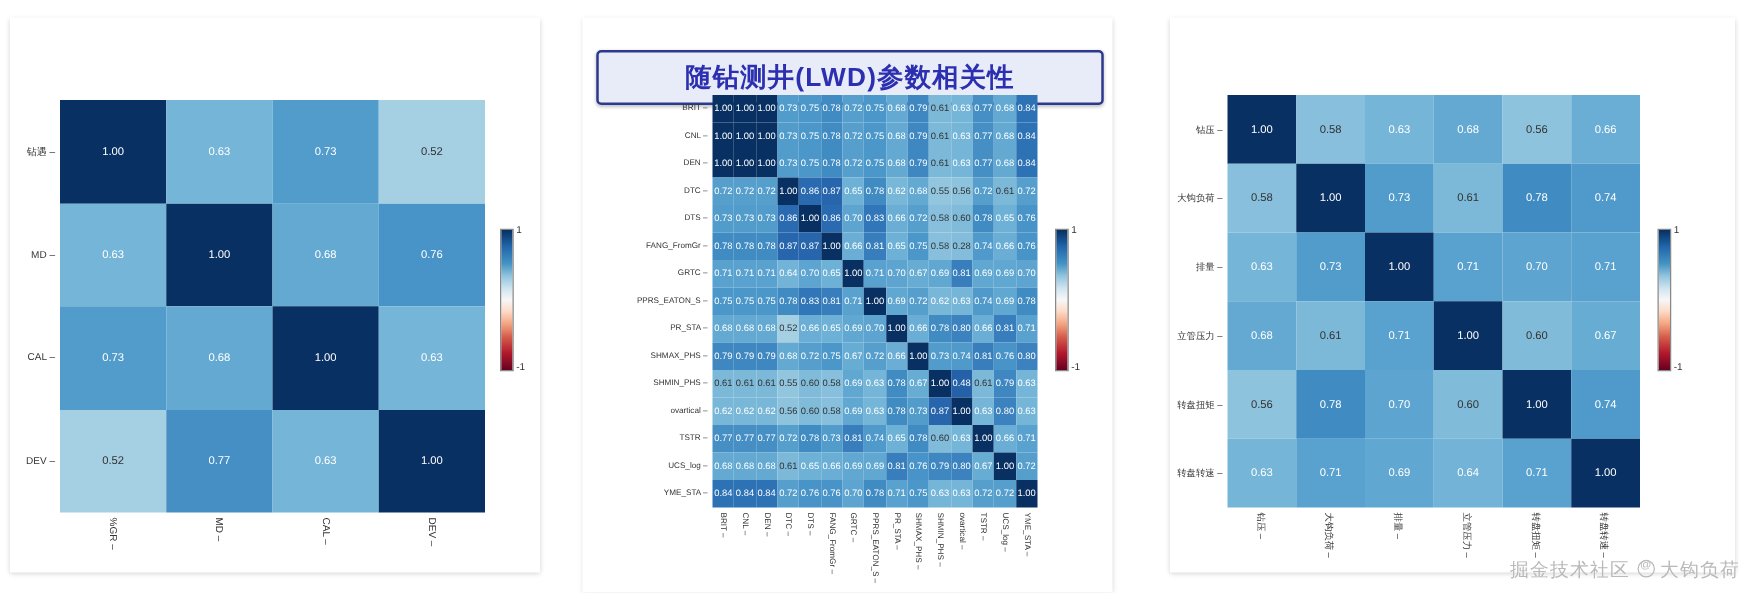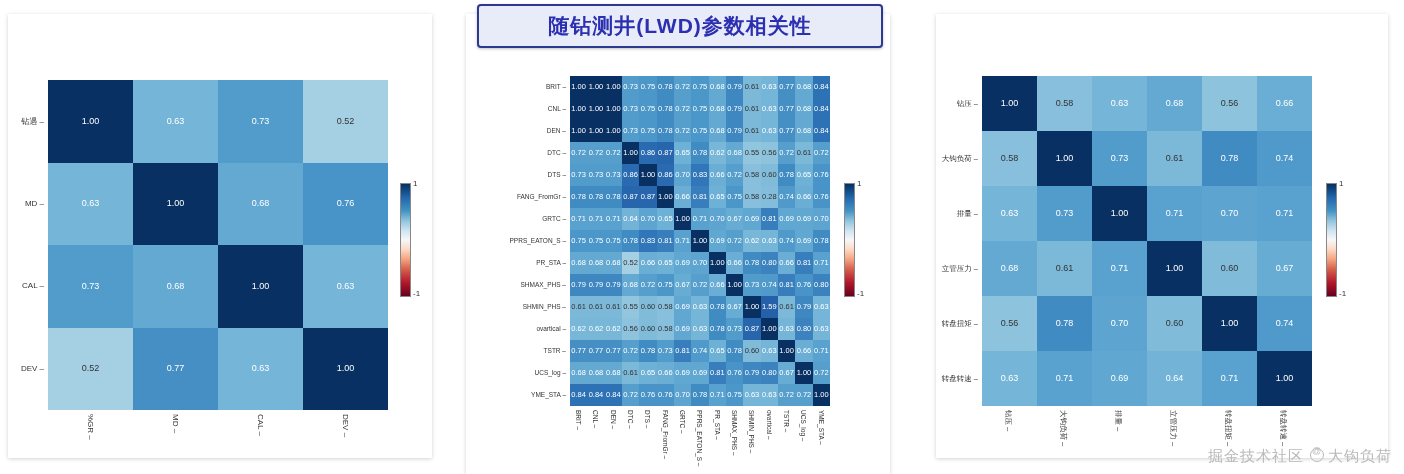--- a/index.html
+++ b/index.html
@@ -157,21 +157,21 @@
       </div>
 
     <div class="cbar" style="left:400px;top:183px;height:112px;"></div>
     <div class="cbar-lab" style="left:413px;top:179px;">1</div>
     <div class="cbar-lab" style="left:413px;top:289px;">-1</div>
   </div>
 
   <div class="panel p2">
     <div class="card" style="left:26px;top:14px;width:424px;height:460px;"></div>
 
-    <div class="title-box" style="left:37px;top:4px;width:402px;height:40px;">
+    <div class="title-box" style="left:37px;top:40px;width:402px;height:40px;">
       <span style="font-size:21px;">随钻测井(LWD)参数相关性</span>
     </div>
 
     <div class="hm" id="hm2" style="left:130px;top:76px;width:260px;height:330px;
                 grid-template-columns:repeat(15,1fr);grid-template-rows:repeat(15,1fr);">
         <div class="cell dark" style="background: rgb(8, 48, 98); font-size: 7.5px;">1.00</div>
         <div class="cell dark" style="background: rgb(8, 48, 98); font-size: 7.5px;">1.00</div>
         <div class="cell dark" style="background: rgb(8, 48, 98); font-size: 7.5px;">1.00</div>
         <div class="cell dark" style="background: rgb(82, 156, 204); font-size: 7.5px;">0.73</div>
         <div class="cell dark" style="background: rgb(75, 151, 201); font-size: 7.5px;">0.75</div>
@@ -324,21 +324,21 @@
         <div class="cell light" style="background: rgb(124, 185, 217); font-size: 7.5px;">0.61</div>
         <div class="cell light" style="background: rgb(124, 185, 217); font-size: 7.5px;">0.61</div>
         <div class="cell light" style="background: rgb(146, 197, 222); font-size: 7.5px;">0.55</div>
         <div class="cell light" style="background: rgb(128, 187, 218); font-size: 7.5px;">0.60</div>
         <div class="cell light" style="background: rgb(135, 191, 220); font-size: 7.5px;">0.58</div>
         <div class="cell dark" style="background: rgb(96, 167, 209); font-size: 7.5px;">0.69</div>
         <div class="cell dark" style="background: rgb(117, 181, 216); font-size: 7.5px;">0.63</div>
         <div class="cell dark" style="background: rgb(65, 139, 195); font-size: 7.5px;">0.78</div>
         <div class="cell dark" style="background: rgb(103, 172, 211); font-size: 7.5px;">0.67</div>
         <div class="cell dark" style="background: rgb(8, 48, 98); font-size: 7.5px;">1.00</div>
-        <div class="cell dark" style="background: rgb(37, 97, 169); font-size: 7.5px;">1.59</div>
+        <div class="cell dark" style="background: rgb(37, 97, 169); font-size: 7.5px;">0.48</div>
         <div class="cell light" style="background: rgb(124, 185, 217); font-size: 7.5px;">0.61</div>
         <div class="cell dark" style="background: rgb(62, 135, 193); font-size: 7.5px;">0.79</div>
         <div class="cell dark" style="background: rgb(117, 181, 216); font-size: 7.5px;">0.63</div>
         <div class="cell dark" style="background: rgb(121, 183, 216); font-size: 7.5px;">0.62</div>
         <div class="cell dark" style="background: rgb(121, 183, 216); font-size: 7.5px;">0.62</div>
         <div class="cell dark" style="background: rgb(121, 183, 216); font-size: 7.5px;">0.62</div>
         <div class="cell light" style="background: rgb(142, 195, 221); font-size: 7.5px;">0.56</div>
         <div class="cell light" style="background: rgb(128, 187, 218); font-size: 7.5px;">0.60</div>
         <div class="cell light" style="background: rgb(135, 191, 220); font-size: 7.5px;">0.58</div>
         <div class="cell dark" style="background: rgb(96, 167, 209); font-size: 7.5px;">0.69</div>

